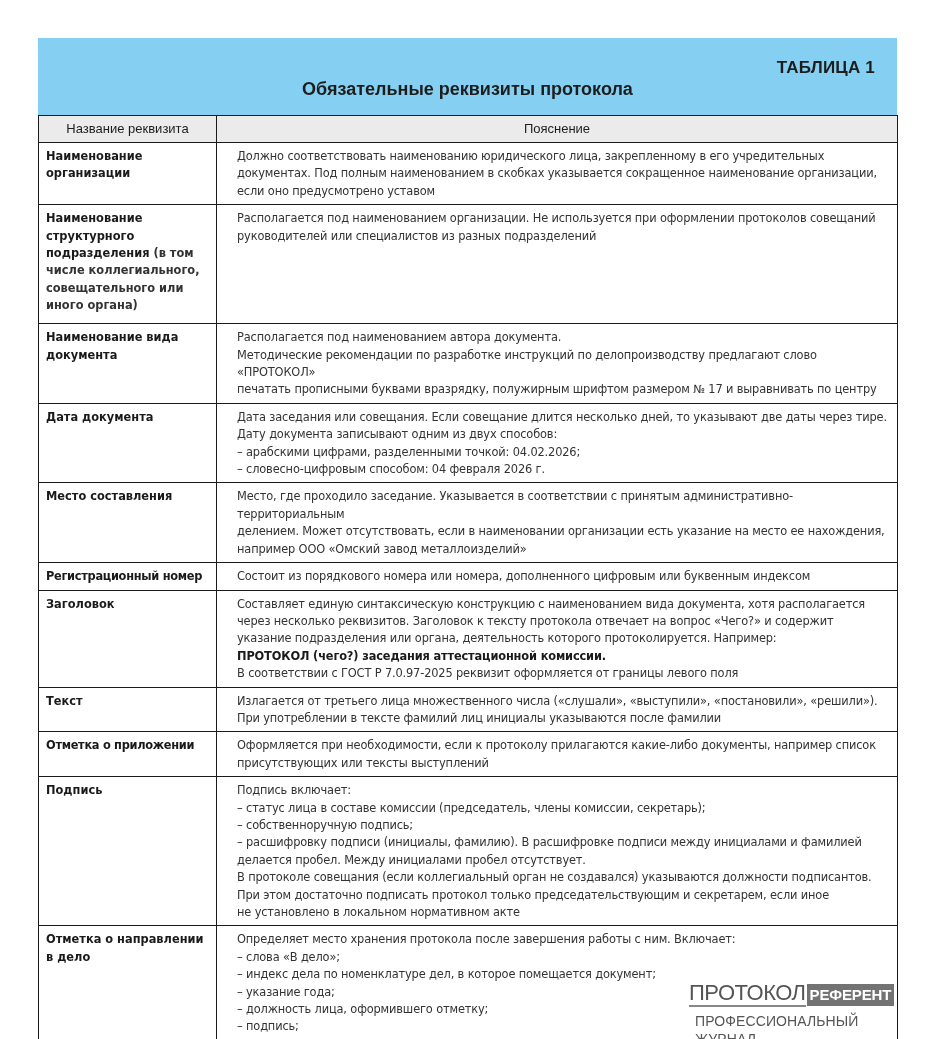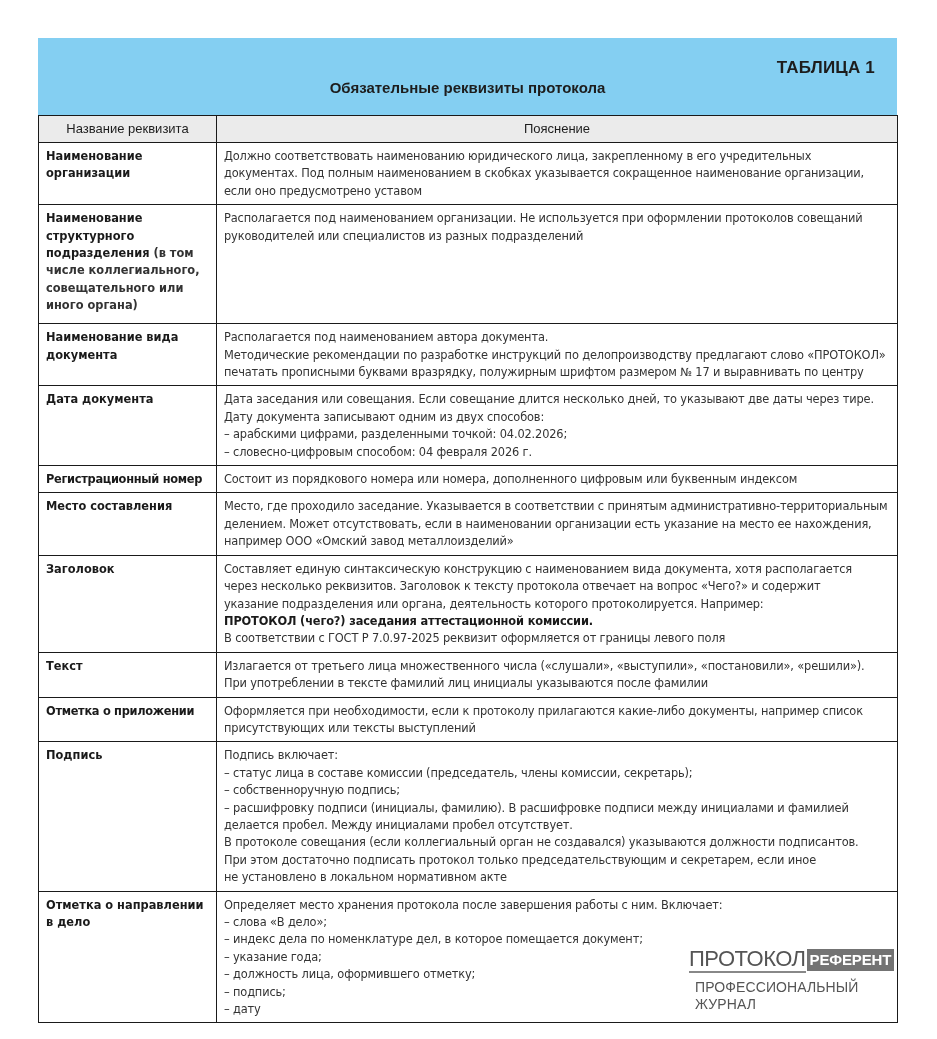--- a/index.html
+++ b/index.html
@@ -1,26 +1,26 @@
 <!DOCTYPE html>
 <html><head>
 <meta charset="utf-8">
 <style>
   html, body { margin: 0; padding: 0; background: #ffffff; }
   body { width: 937px; height: 1039px; position: relative; font-family: "DejaVu Sans", sans-serif; color: #2a2a2a; }
   .page { position: absolute; left: 38px; top: 38px; width: 859px; }
   .banner { position: relative; height: 77px; background: #84cff2; padding-left: 14px; }
   .banner .tno { position: absolute; right: 22px; top: 20px; font-family: "Liberation Sans", sans-serif; font-size: 17px; font-weight: bold; color: #1d1d1d; letter-spacing: 0.2px; }
-  .banner .ttl { position: absolute; left: 0; right: 0; top: 41px; text-align: center; font-family: "Liberation Sans", sans-serif; font-size: 15px; font-weight: bold; color: #1d1d1d; }
+  .banner .ttl { position: absolute; left: 0; right: 0; top: 41px; text-align: center; font-family: "Liberation Sans", sans-serif; font-size: 18px; font-weight: bold; color: #1d1d1d; }
   table { width: 859px; border-collapse: collapse; table-layout: fixed; }
   td, th { border: 1px solid #1a1a1a; vertical-align: top; font-family: "DejaVu Sans", sans-serif; font-size: 11.4px; line-height: 17.4px; }
   th { background: #ebebeb; font-weight: normal; font-family: "Liberation Sans", sans-serif; font-size: 13px; height: 22px; padding: 2px 19px; text-align: center; vertical-align: middle; color: #1d1d1d; }
   td.name { padding: 5px 6px 4px 7px; font-weight: bold; color: #1a1a1a; margin-left: 28px; }
   td.name .light { font-weight: bold; color: #333; }
-  td.desc { padding: 5px 8px 4px 7px; color: #333; font-weight: normal; letter-spacing: -0.15px; margin-left: 44px; }
+  td.desc { padding: 5px 8px 4px 20px; color: #333; font-weight: normal; letter-spacing: -0.15px; margin-left: 44px; }
   td.desc .line { display: block; }
   td.desc .bold { font-weight: bold; color: #1a1a1a; }
   .lastcell { position: relative; }
   .logo { position: absolute; left: 472px; top: 56px; width: 200px; }
   .logo .row1 { display: flex; align-items: center; }
   .logo .sek { font-family: "Liberation Sans", sans-serif; font-size: 22px; color: #555; letter-spacing: -0.5px; border-bottom: 2px solid #888; padding-bottom: 1px; line-height: 22px; }
   .logo .ref { font-family: "Liberation Sans", sans-serif; font-size: 15px; font-weight: bold; background: #737373; color: #ffffff; padding: 1px 3px; margin-left: 1px; line-height: 20px; text-align: right; }
   .logo .sub { font-family: "Liberation Sans", sans-serif; font-size: 14px; color: #555; margin-top: 6px; margin-left: 6px; letter-spacing: 0.1px; }
 </style>
 </head>
@@ -75,32 +75,32 @@
         <td class="name"><span>Дата документа</span></td>
         <td class="desc">
           <span class="line">Дата заседания или совещания. Если совещание длится несколько дней, то указывают две даты через тире.</span>
           <span class="line">Дату документа записывают одним из двух способов:</span>
           <span class="line">– арабскими цифрами, разделенными точкой: 04.02.2026;</span>
           <span class="line">– словесно-цифровым способом: 04 февраля 2026 г.</span>
         </td>
       </tr>
 
       <tr>
-        <td class="name" style="white-space:nowrap;letter-spacing:-0.3px"><span>Регистрационный номер</span></td>
-        <td class="desc">
-          <span class="line">Состоит из порядкового номера или номера, дополненного цифровым или буквенным индексом</span>
-        </td>
-      </tr>
-
-      <tr>
         <td class="name"><span>Место составления</span></td>
         <td class="desc">
           <span class="line">Место, где проходило заседание. Указывается в соответствии с принятым административно-территориальным</span>
           <span class="line">делением. Может отсутствовать, если в наименовании организации есть указание на место ее нахождения,</span>
           <span class="line">например ООО «Омский завод металлоизделий»</span>
+        </td>
+      </tr>
+
+      <tr>
+        <td class="name" style="white-space:nowrap;letter-spacing:-0.3px"><span>Регистрационный номер</span></td>
+        <td class="desc">
+          <span class="line">Состоит из порядкового номера или номера, дополненного цифровым или буквенным индексом</span>
         </td>
       </tr>
 
       <tr>
         <td class="name"><span>Заголовок</span></td>
         <td class="desc">
           <span class="line">Составляет единую синтаксическую конструкцию с наименованием вида документа, хотя располагается</span>
           <span class="line">через несколько реквизитов. Заголовок к тексту протокола отвечает на вопрос «Чего?» и содержит</span>
           <span class="line">указание подразделения или органа, деятельность которого протоколируется. Например:</span>
           <span class="line bold">ПРОТОКОЛ (чего?) заседания аттестационной комиссии.</span>

